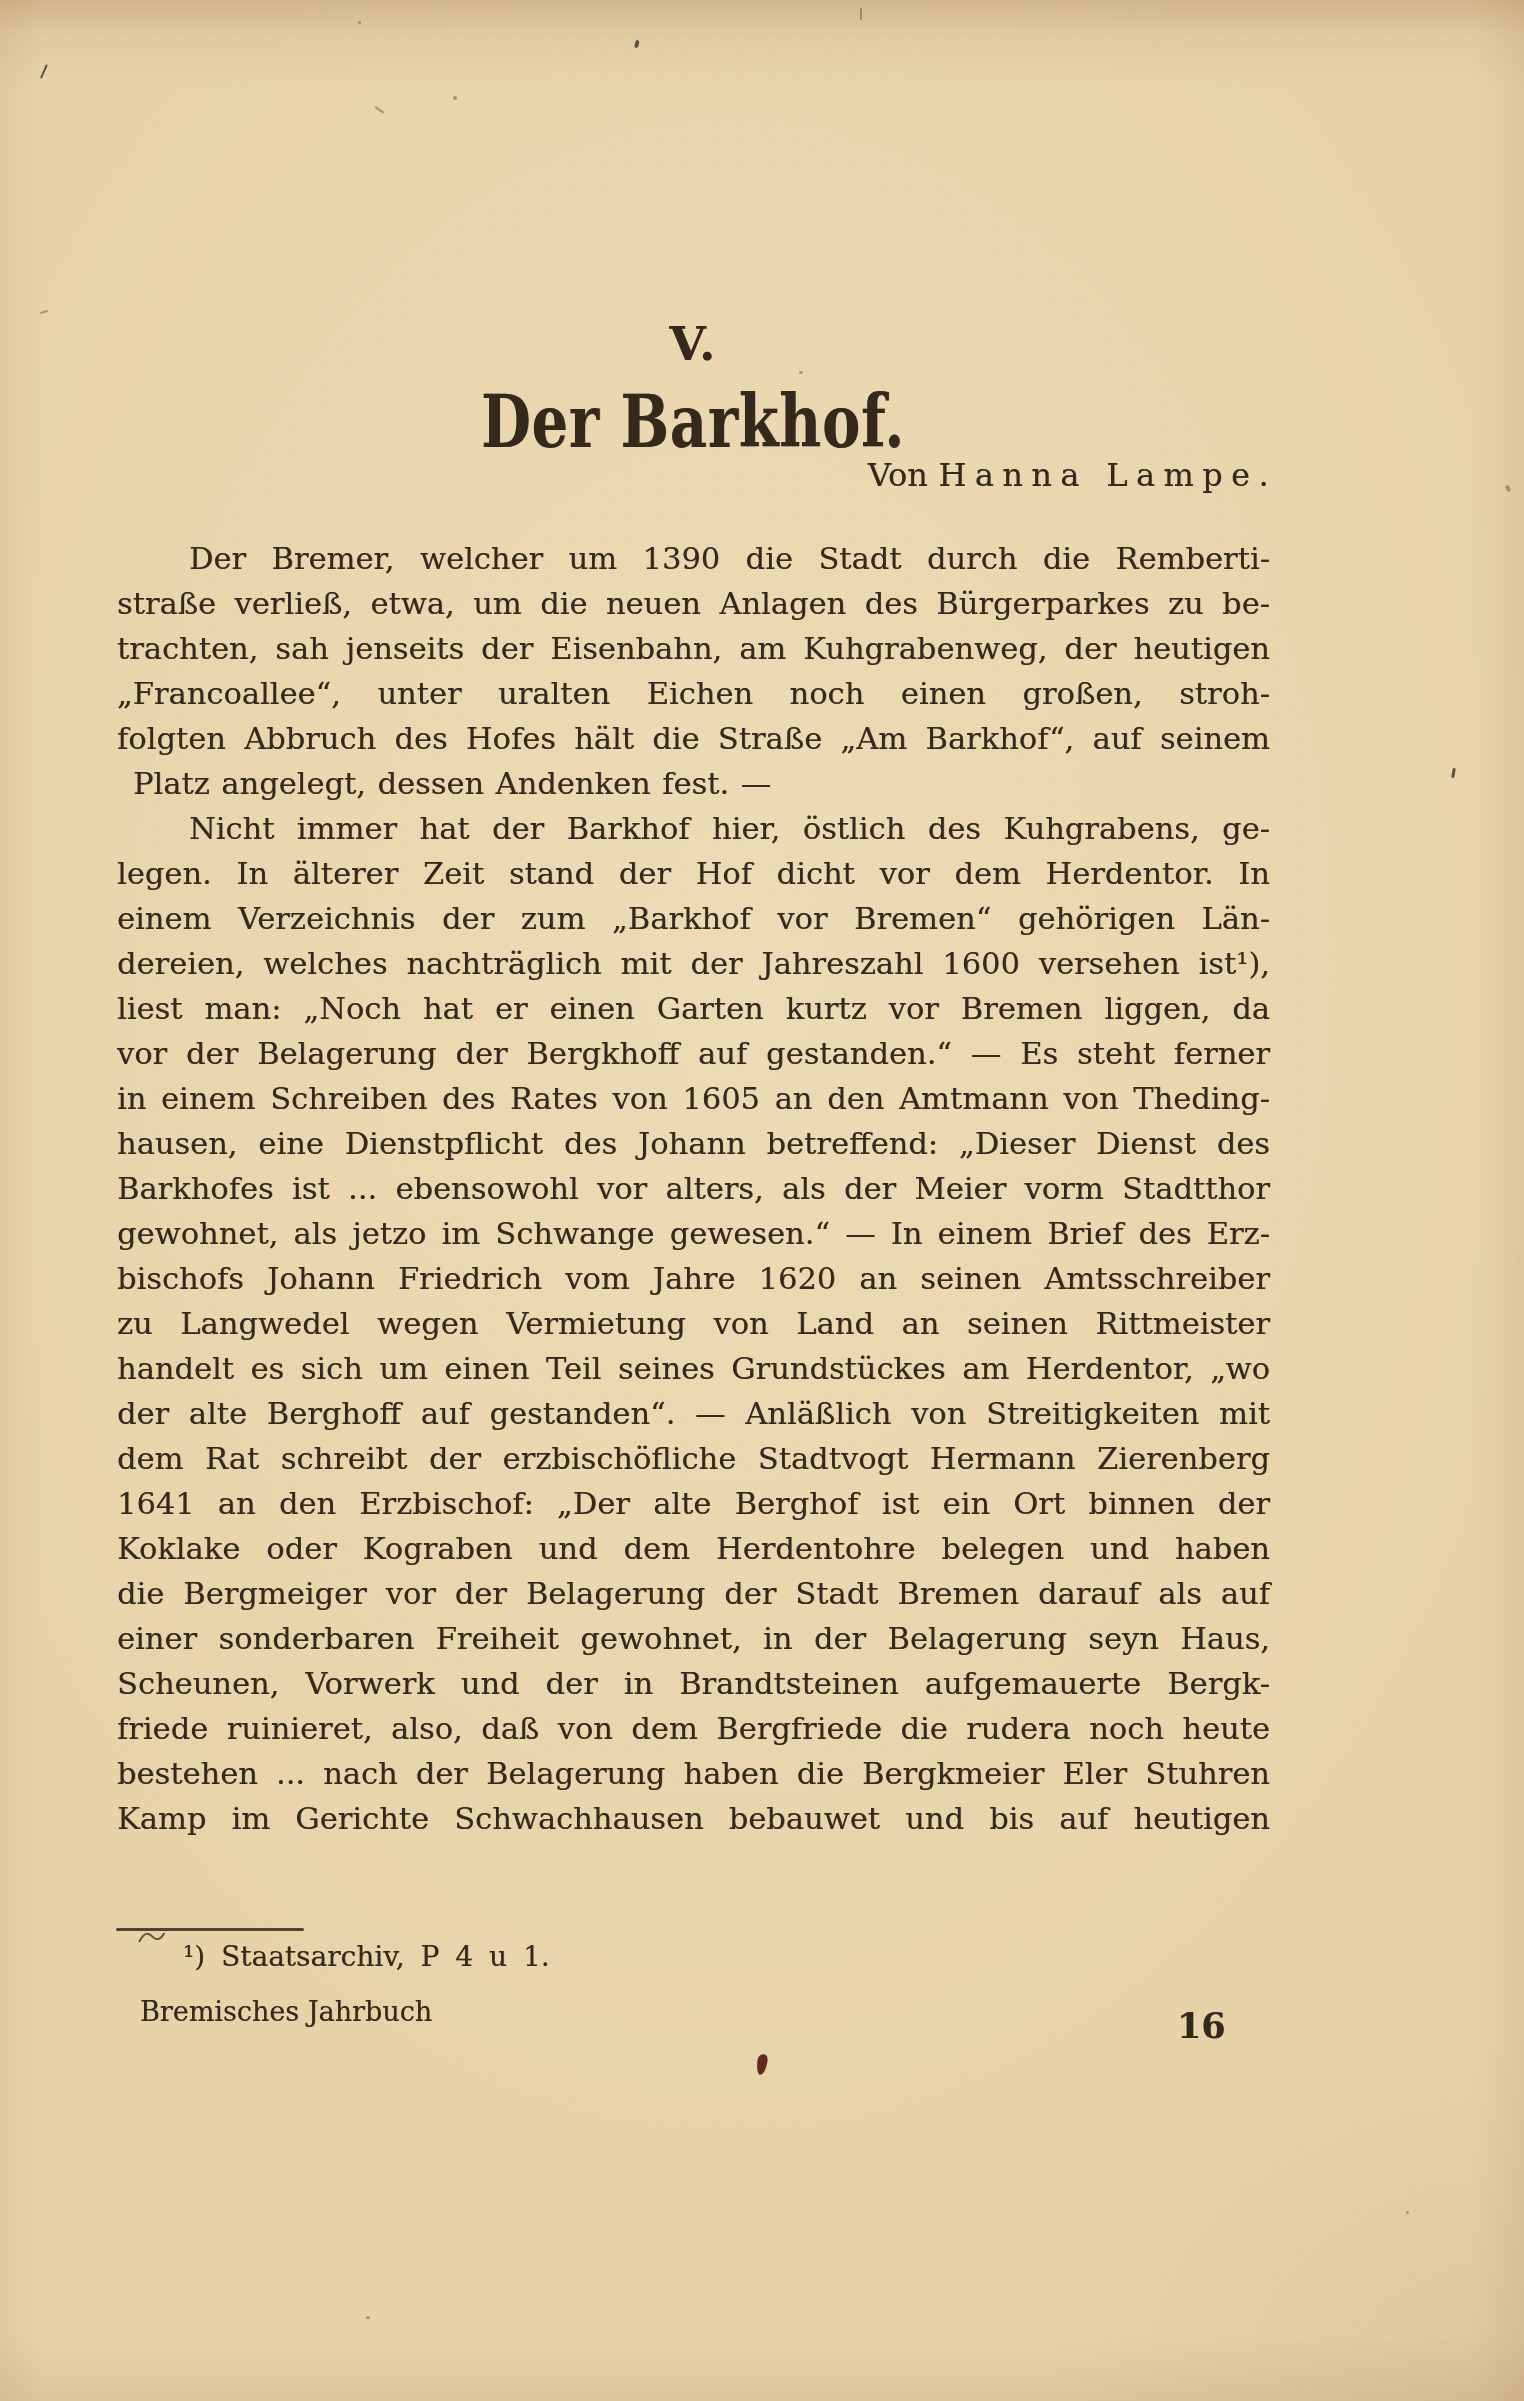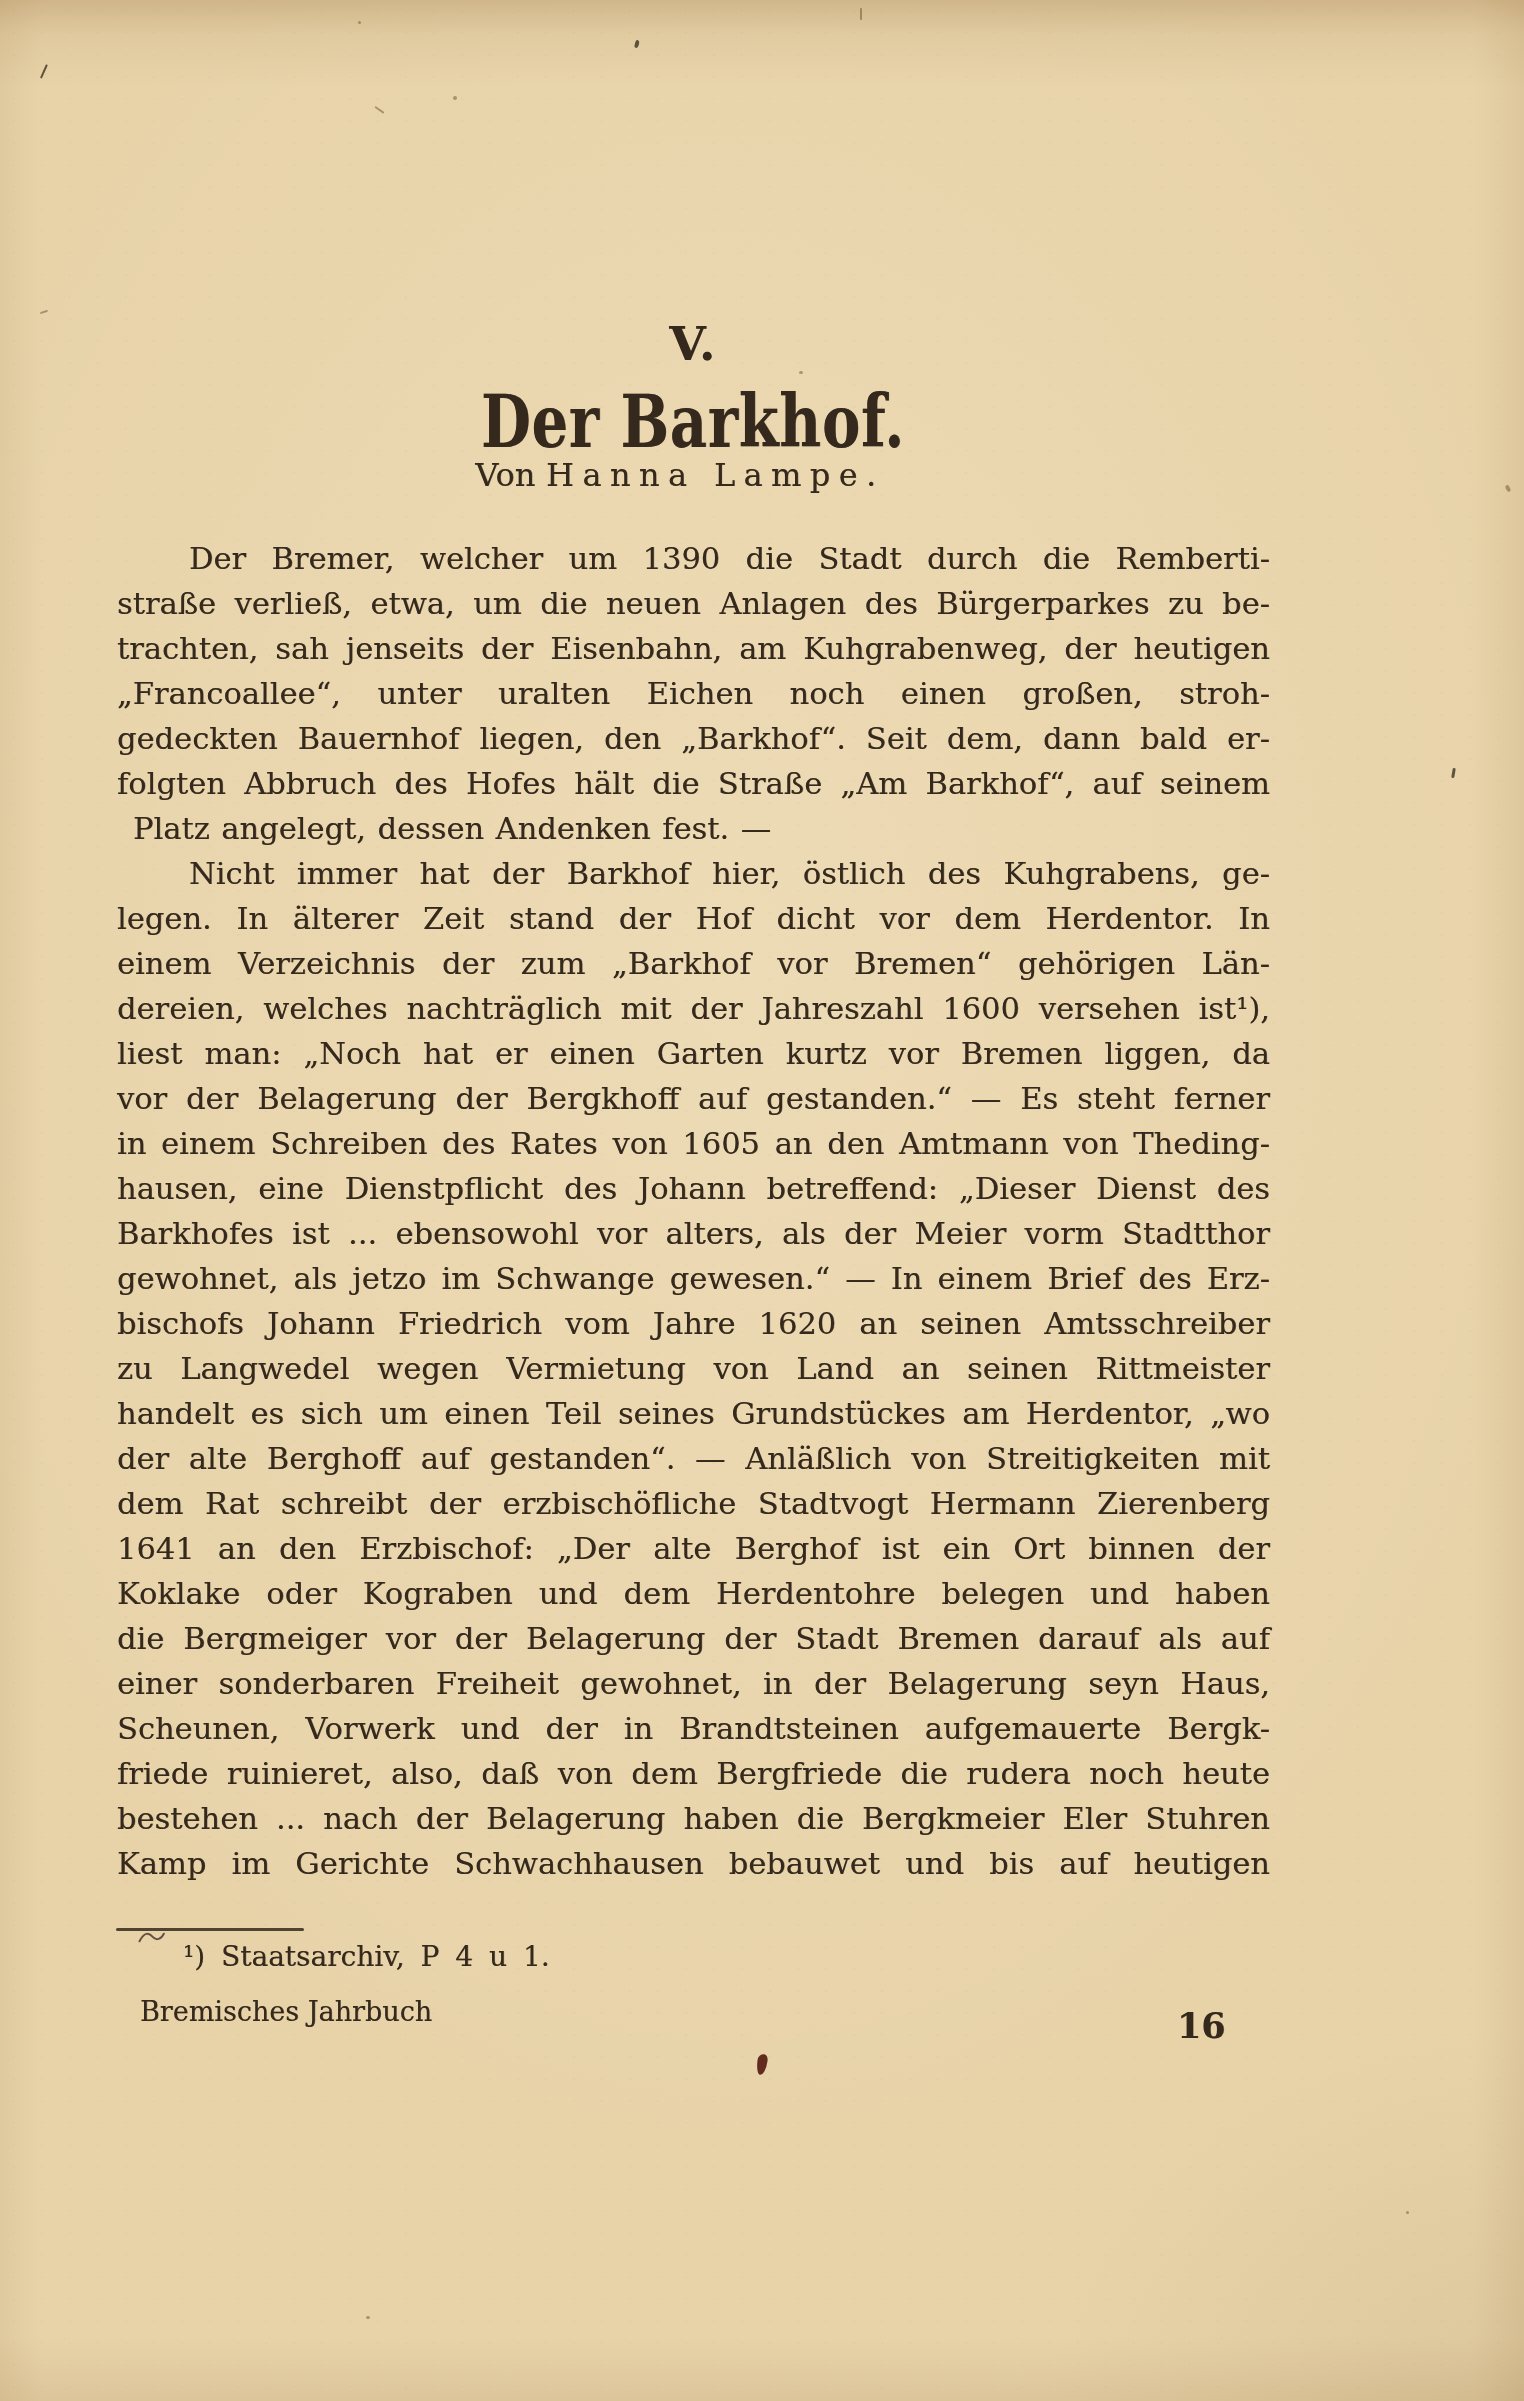--- a/index.html
+++ b/index.html
@@ -38,22 +38,22 @@
   .section-number {
     position:absolute; left:116px; top:320px; width:1154px; z-index:2;
     text-align:center; font-size:47px; font-weight:700; line-height:1; letter-spacing:1.5px;
   }
   .title {
     position:absolute; left:116px; top:386px; width:1154px; z-index:2; margin:0;
     text-align:center; font-size:72px; font-weight:700; line-height:1; letter-spacing:0.8px;
     transform:scaleX(0.80); transform-origin:50% 50%;
   }
   .byline {
-    position:absolute; left:103px; top:459px; width:1154px; z-index:2;
-    text-align:center; font-size:32px; line-height:1; white-space:nowrap;
+    position:absolute; left:123px; top:459px; width:1154px; z-index:2;
+    text-align:right; font-size:32px; line-height:1; white-space:nowrap;
   }
   .byline .sperr { letter-spacing:8.4px; margin-left:10.7px; }
 
   .body-text {
     position:absolute; left:117px; top:536px; width:1153px; z-index:2;
     font-size:30.5px; line-height:45px; word-spacing:0.06em;
   }
   .line { text-align:justify; text-align-last:justify; }
   .line.last { text-align-last:left;margin-left:16px; }
   .line.indent { text-indent:72px; }
@@ -98,21 +98,20 @@
 
   <div class="byline ink">
     <span>Von</span><span class="sperr">Hanna Lampe.</span>
   </div>
 
   <div class="body-text ink" id="bodyText">
       <div class="line indent">Der Bremer, welcher um 1390 die Stadt durch die Remberti-</div>
       <div class="line">straße verließ, etwa, um die neuen Anlagen des Bürgerparkes zu be-</div>
       <div class="line">trachten, sah jenseits der Eisenbahn, am Kuhgrabenweg, der heutigen</div>
       <div class="line">„Francoallee“, unter uralten Eichen noch einen großen, stroh-</div>
-      <div class="line">gedeckten Bauernhof liegen, den „Barkhof“. Seit dem, dann bald er-</div>
       <div class="line">folgten Abbruch des Hofes hält die Straße „Am Barkhof“, auf seinem</div>
       <div class="line last">Platz angelegt, dessen Andenken fest. —</div>
       <div class="line indent">Nicht immer hat der Barkhof hier, östlich des Kuhgrabens, ge-</div>
       <div class="line">legen. In älterer Zeit stand der Hof dicht vor dem Herdentor. In</div>
       <div class="line">einem Verzeichnis der zum „Barkhof vor Bremen“ gehörigen Län-</div>
       <div class="line">dereien, welches nachträglich mit der Jahreszahl 1600 versehen ist¹),</div>
       <div class="line">liest man: „Noch hat er einen Garten kurtz vor Bremen liggen, da</div>
       <div class="line">vor der Belagerung der Bergkhoff auf gestanden.“ — Es steht ferner</div>
       <div class="line">in einem Schreiben des Rates von 1605 an den Amtmann von Theding-</div>
       <div class="line">hausen, eine Dienstpflicht des Johann betreffend: „Dieser Dienst des</div>

